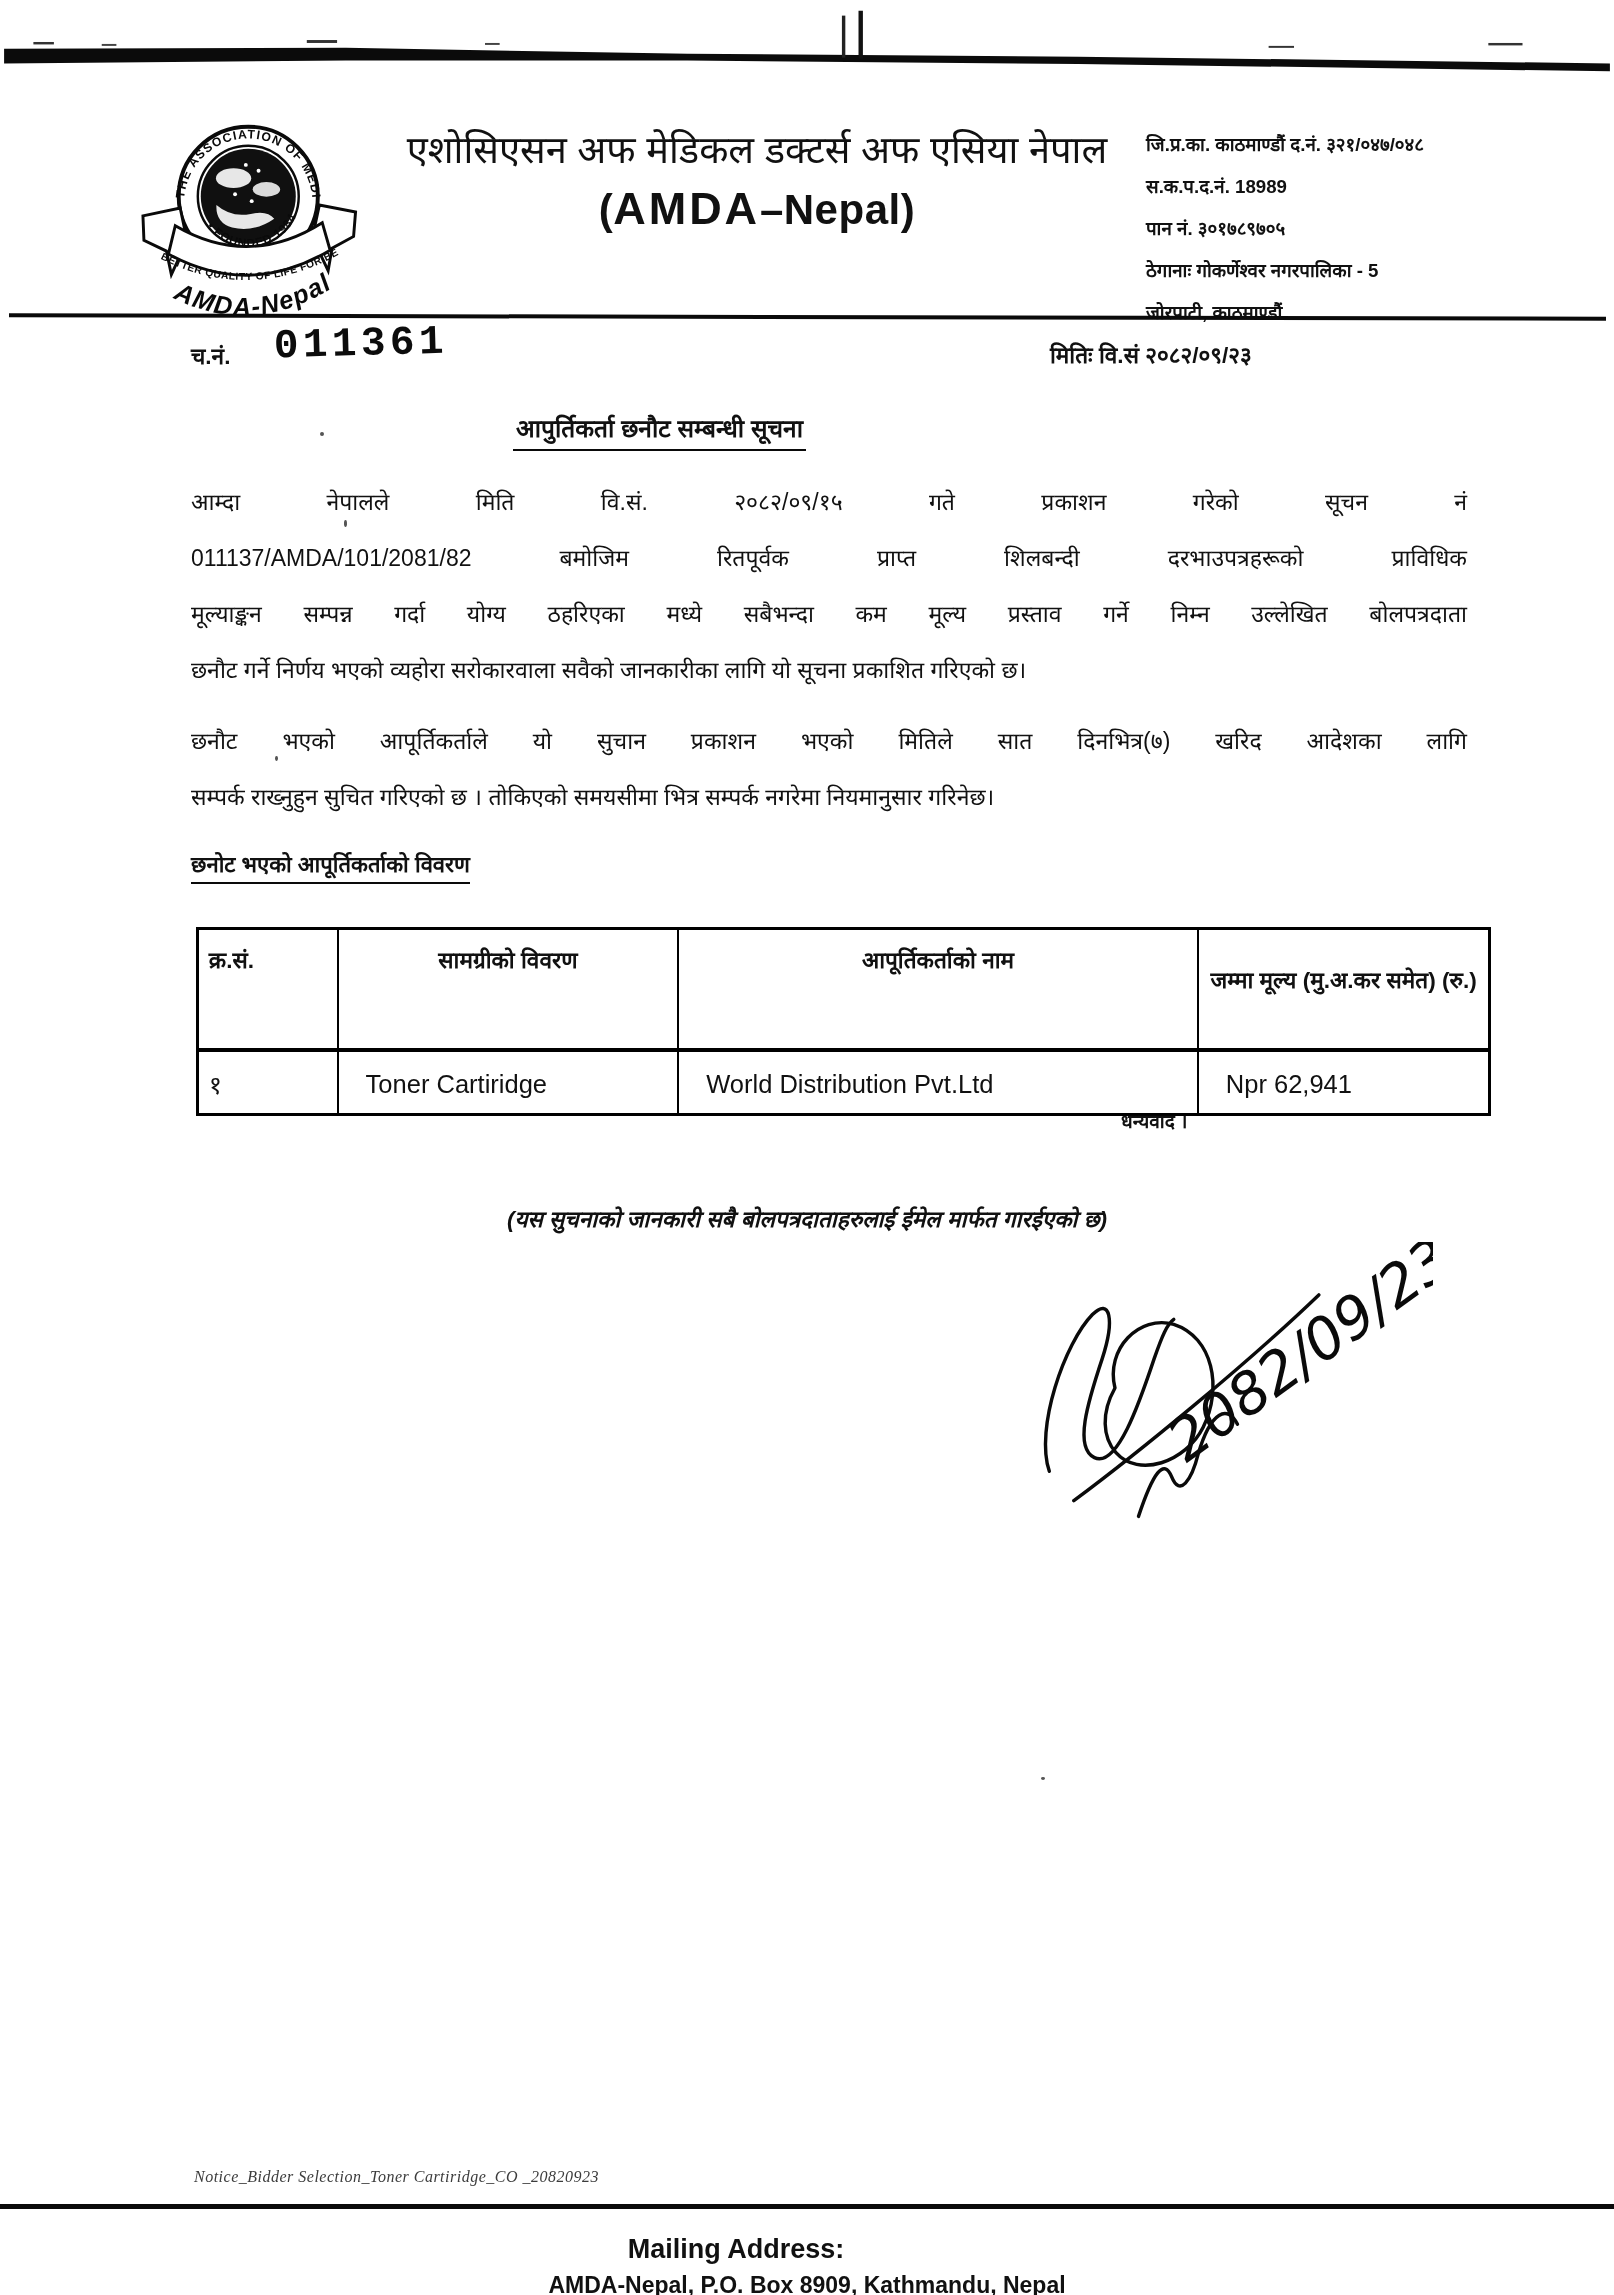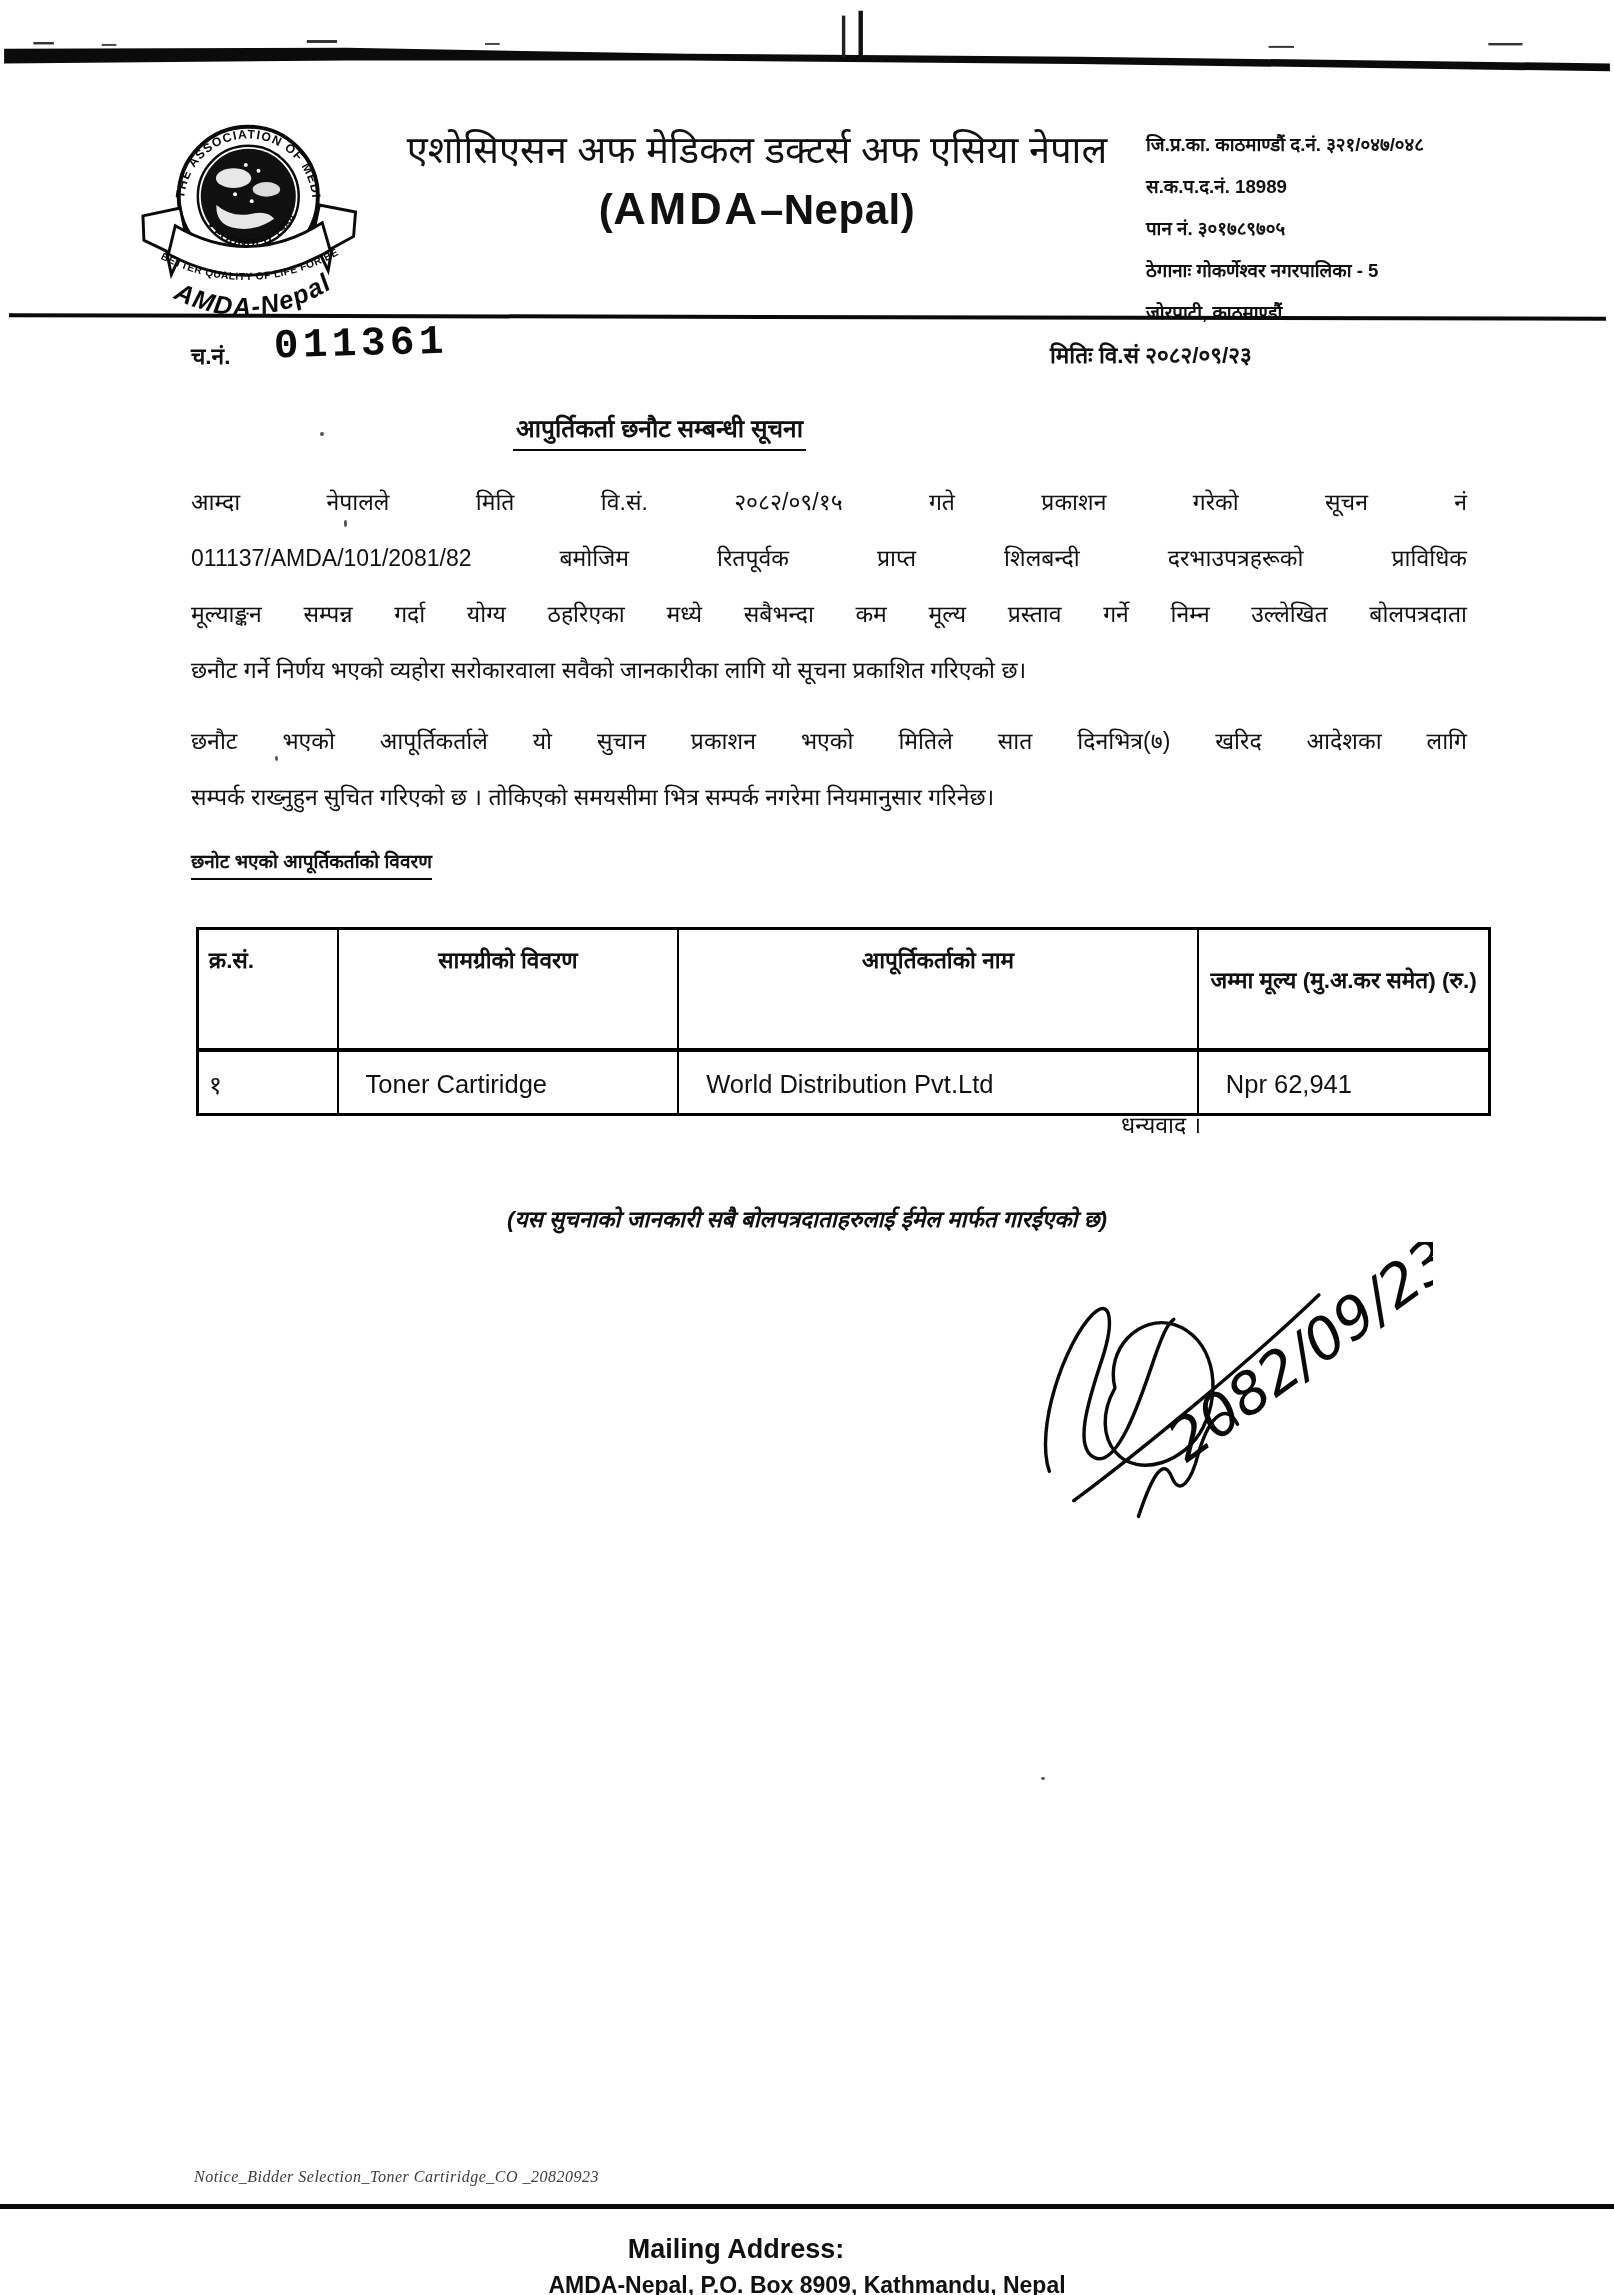--- a/index.html
+++ b/index.html
@@ -25,34 +25,34 @@
   
   .title-wrap{left:0;top:411px;width:1319px;text-align:center;}
   .title{display:inline-block;font-size:24.5px;font-weight:700;border-bottom:2.5px solid #0a0a0a;padding:0 2.9px 4.9px 2.9px;}
   
   .para{left:191px;width:1276px;font-size:23px;font-weight:500;}
   .para1{top:474px;}
   .para2{top:713px;}
   .jline{line-height:56px;text-align:justify;text-align-last:justify;}
   .jline.last{text-align-last:left;}
   .sec-head-wrap{left:191px;top:848px;}
-  .sec-head{display:inline-block;font-size:19px;font-weight:700;border-bottom:2.5px solid #0a0a0a;padding-bottom:3.9px;}
+  .sec-head{display:inline-block;font-size:22px;font-weight:700;border-bottom:2.5px solid #0a0a0a;padding-bottom:3.9px;}
   
   table.sel{left:196px;top:927px;position:absolute;border-collapse:collapse;table-layout:fixed;width:1239px;}
   table.sel td,table.sel th{border:2.5px solid #000;vertical-align:top;padding:13.7px 9.8px 9.8px 9.8px;}
   table.sel{border:3.4px solid #000;}
   table.sel th{font-size:22.6px;font-weight:700;}
   table.sel .hrow th{height:74px;border-bottom:4.4px solid #000;}
   table.sel .drow td{height:38px;vertical-align:middle;font-size:25.5px;font-weight:500;}
   .c1{width:118px;text-align:left;}
   .c2{width:319px;text-align:center;}
   .c3{width:498px;text-align:center;}
   .c4{width:270px;text-align:center;}
   .drow .c2,.drow .c3,.drow .c4{text-align:left;padding-left:27px;}
-  .thanks{left:1121px;top:1108px;font-size:23px;font-weight:400;}
+  .thanks{left:1121px;top:1108px;font-size:19px;font-weight:700;}
   .note{left:0;top:1203px;width:1614px;text-align:center;font-size:22.6px;font-weight:700;font-style:italic;}
   
   .sig{left:991px;top:1242px;width:442px;height:294px;}
   
   .filename{left:194px;top:2168px;font-size:16px;font-style:italic;color:#3c3c3c;font-family:"Liberation Serif", serif;letter-spacing:0.5px;}
   .rule-bottom{left:0;top:2204px;width:1614px;height:5.4px;background:#0a0a0a;}
   .mail-label{left:0;top:2234px;width:1472px;text-align:center;font-size:27px;font-weight:700;}
   .mail-addr{left:0;top:2272px;width:1614px;text-align:center;font-size:23px;font-weight:600;}
   .speck{position:absolute;background:#555;border-radius:50%;}
 </style>

